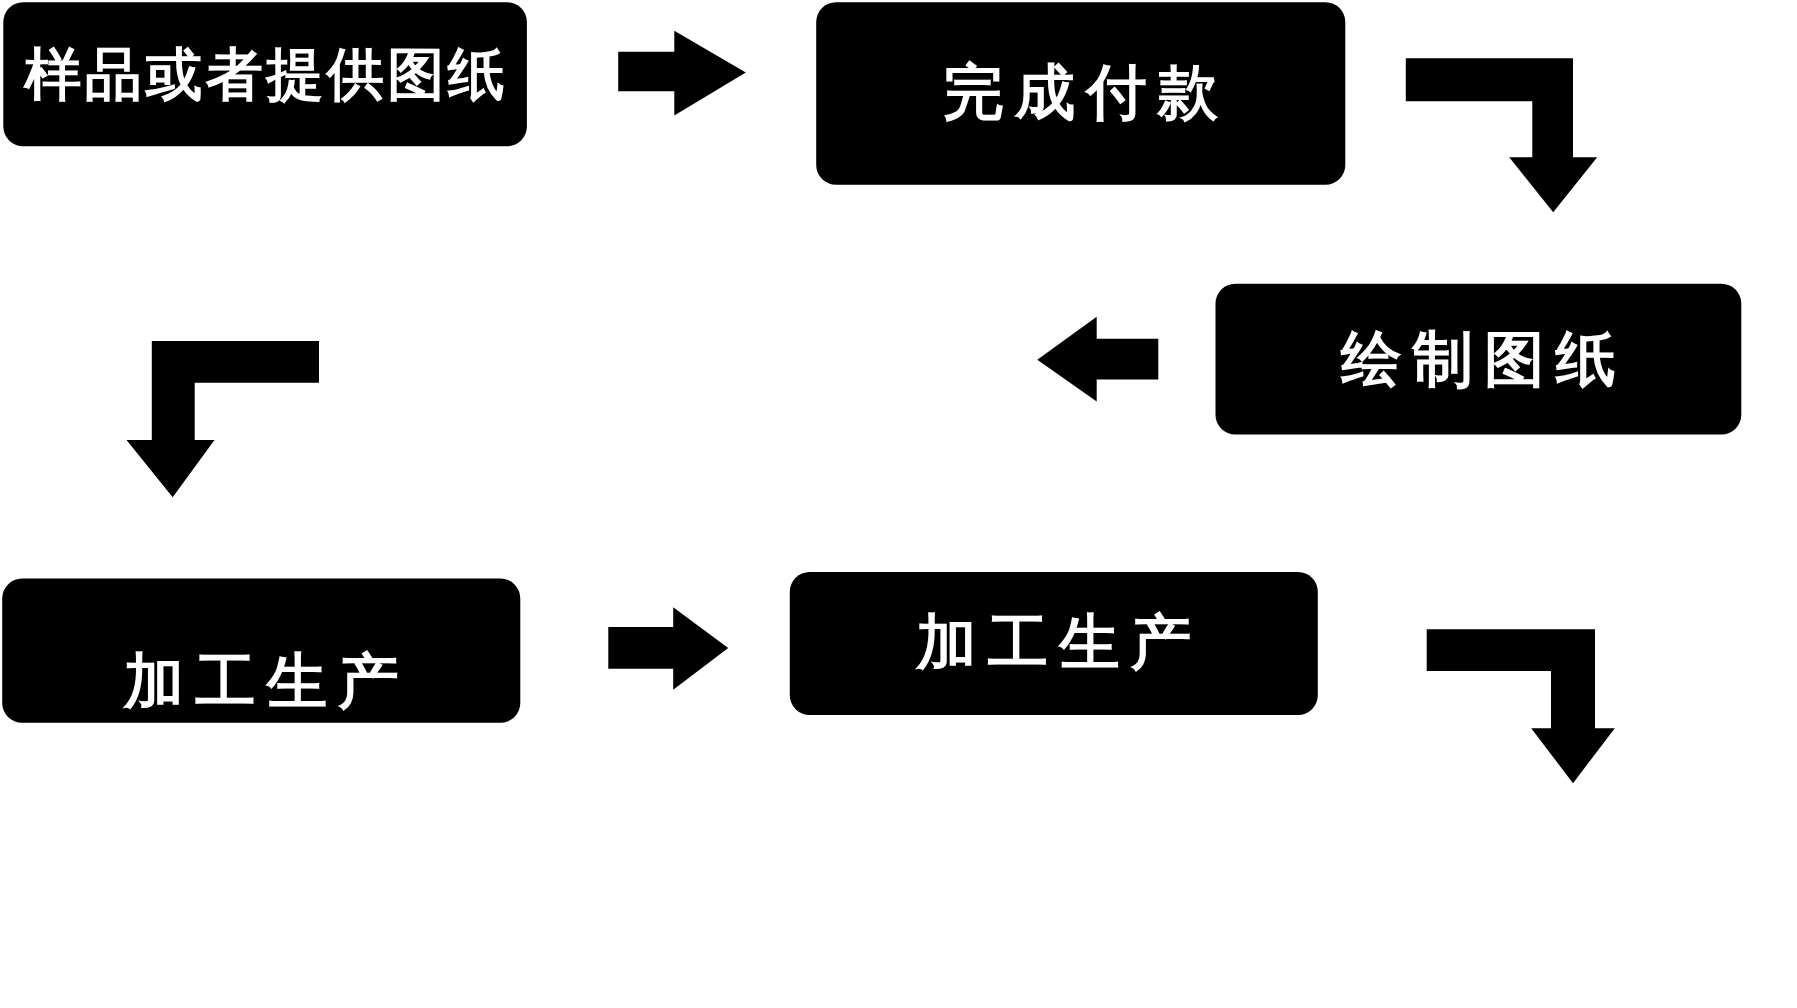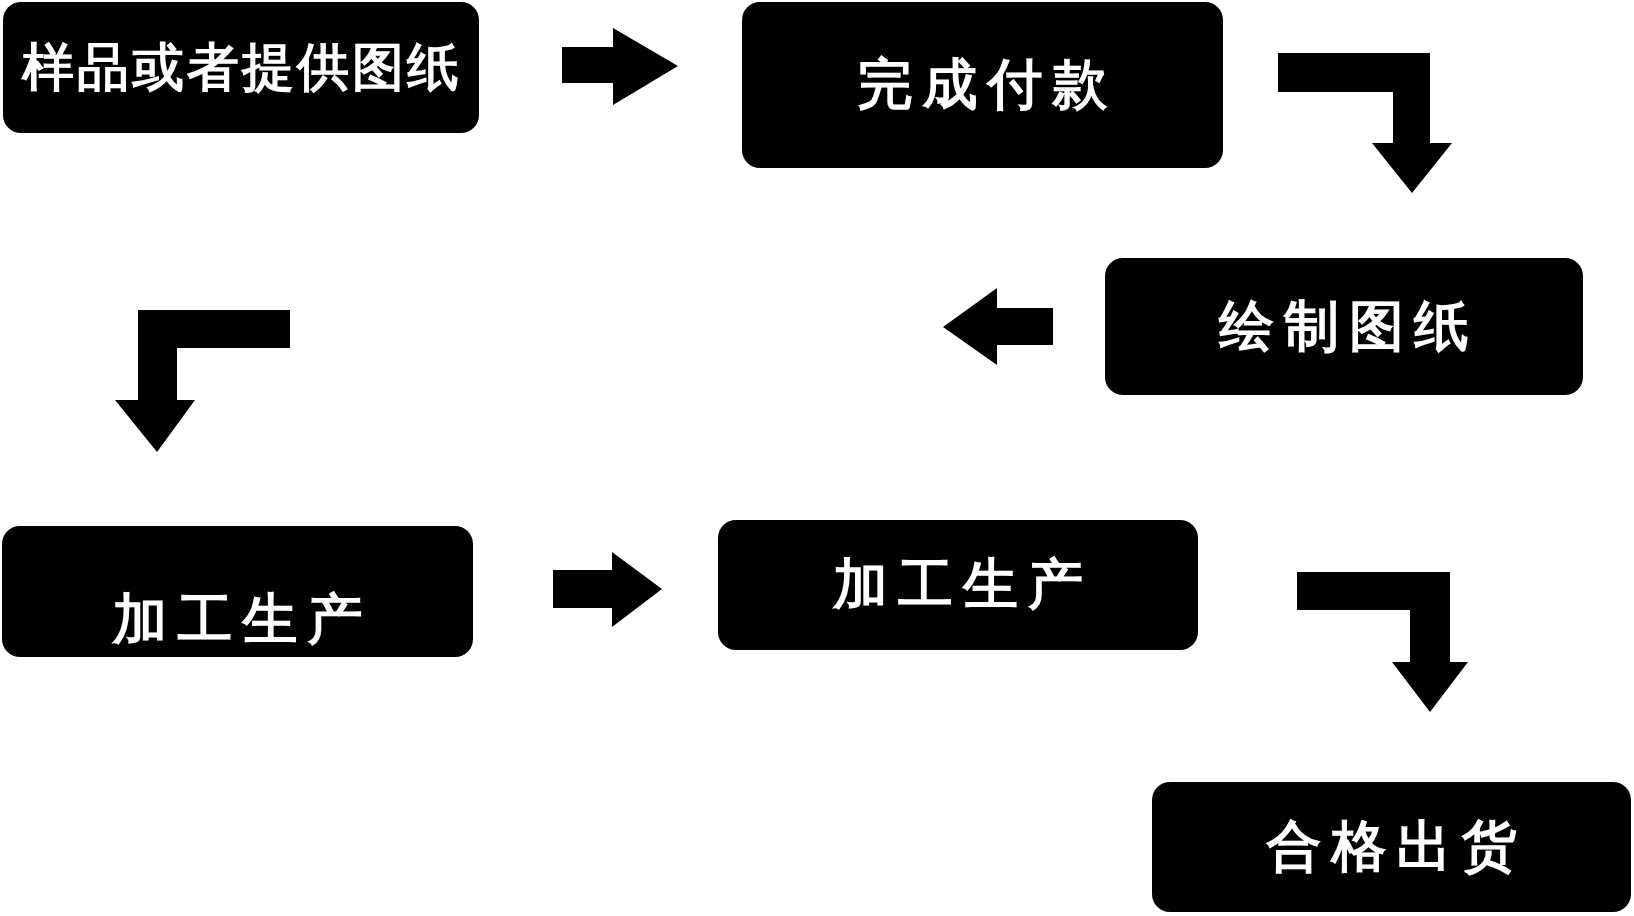--- a/index.html
+++ b/index.html
@@ -78,17 +78,14 @@
 
 
   <div class="node n5">
     <span class="node-label">加工生产</span>
   </div>
 
   <div class="node n6">
     <span class="node-label">加工生产</span>
   </div>
 
-  <div class="node n7">
-    <span class="node-label">合格出货</span>
-  </div>
 
 </div>
 
 </body></html>

